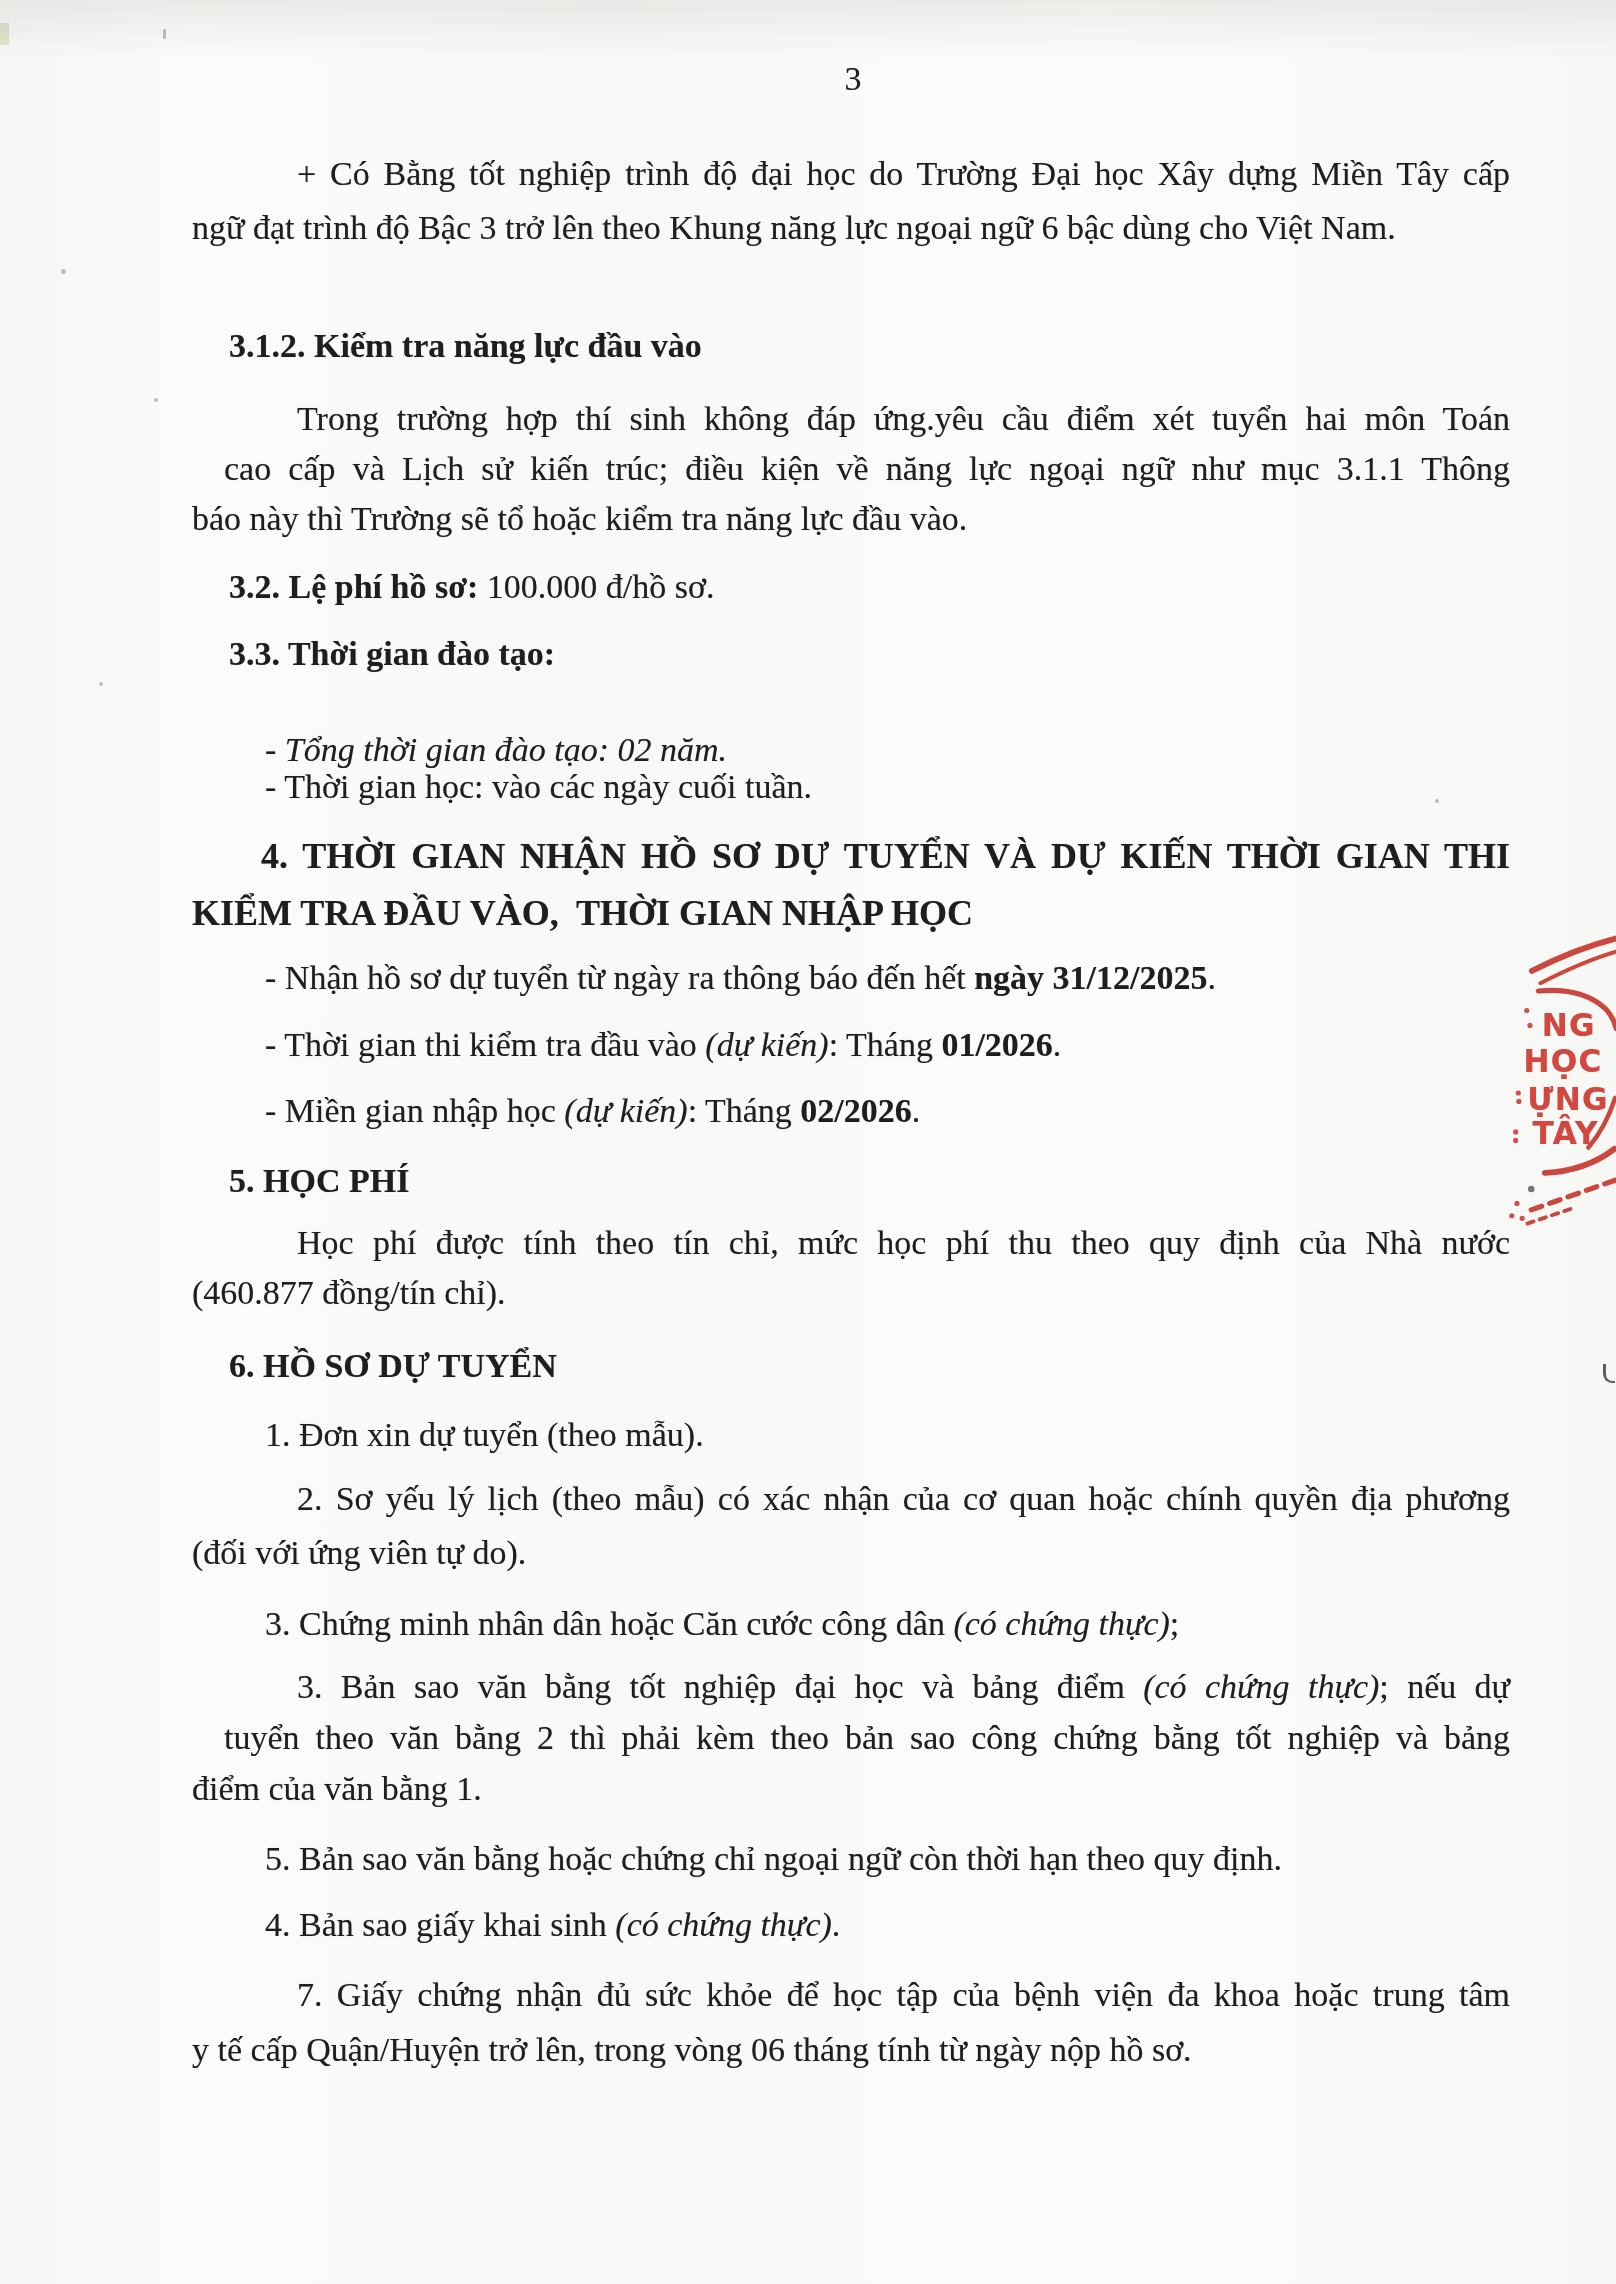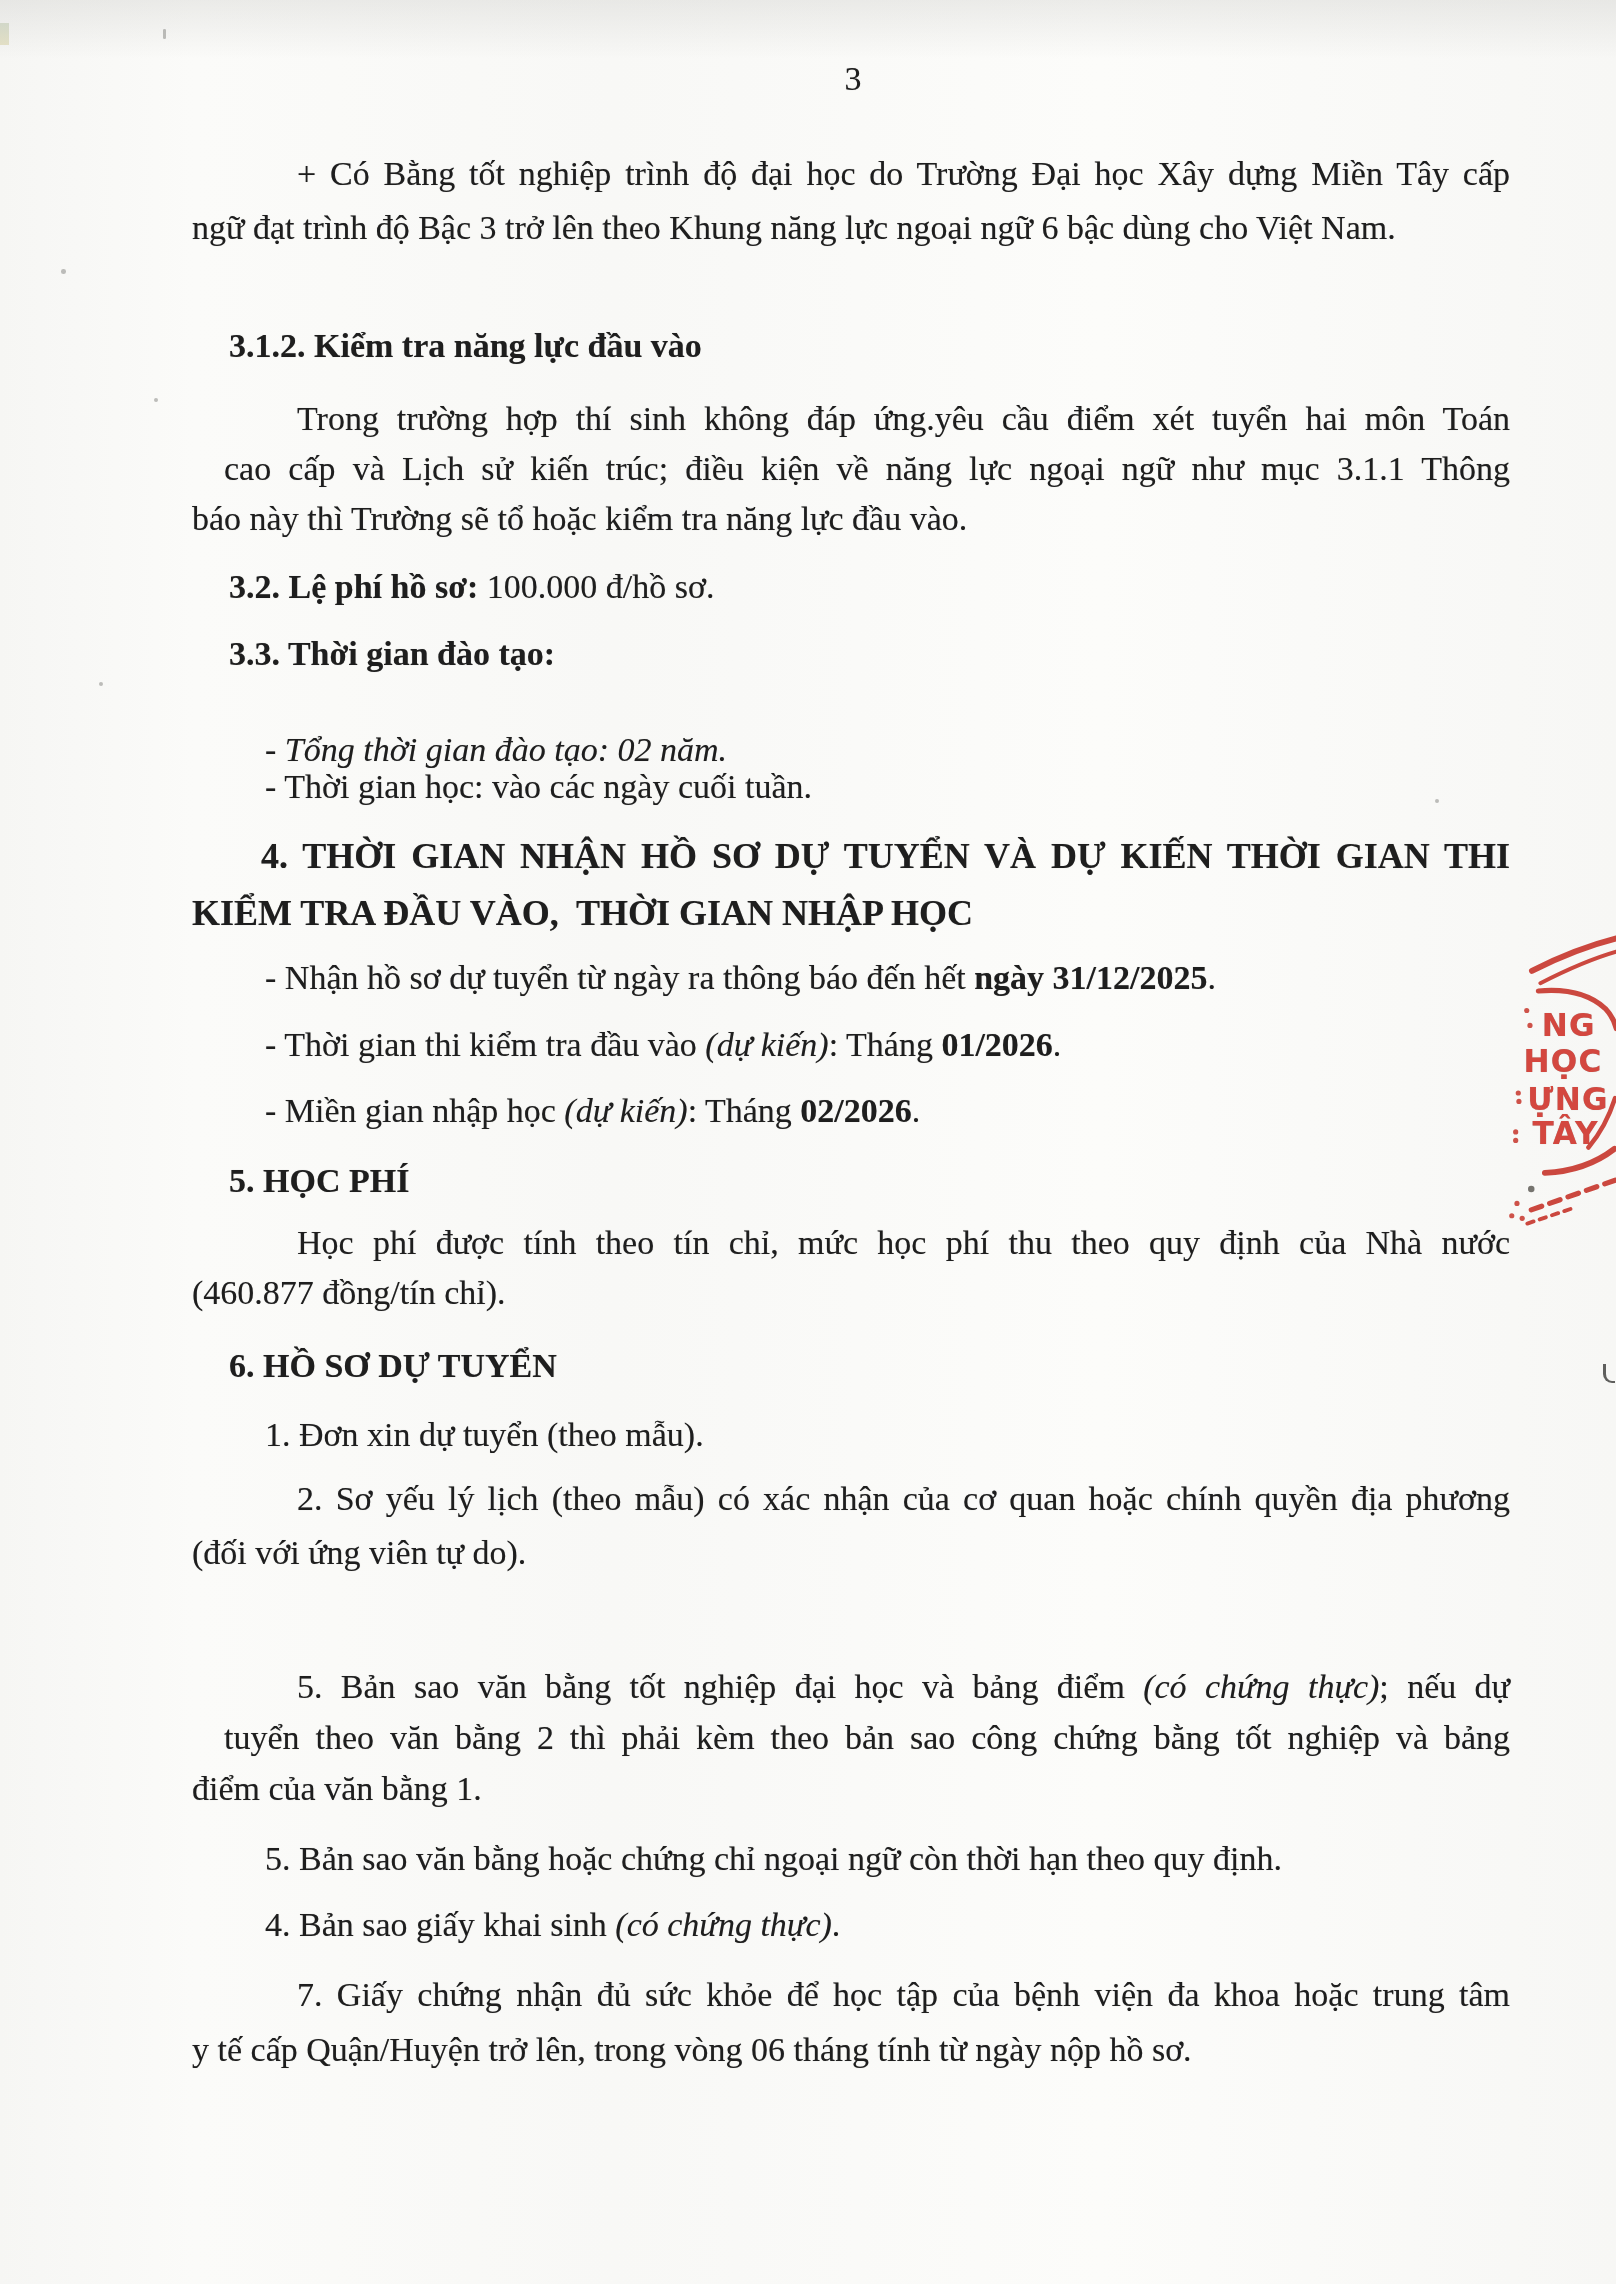--- a/index.html
+++ b/index.html
@@ -114,23 +114,26 @@
 
   <section style="top:1409px;">
     <div class="single ind">1. Đơn xin dự tuyển (theo mẫu).</div>
   </section>
 
   <section style="top:1472px;line-height:54px;">
     <div class="ln jl ind">2. Sơ yếu lý lịch (theo mẫu) có xác nhận của cơ quan hoặc chính quyền địa phương</div>
     <div class="ln">(đối với ứng viên tự do).</div>
   </section>
 
+  <section style="top:1598px;">
+    <div class="single ind"><span>3. Chứng minh nhân dân hoặc Căn cước công dân </span><span class="i">(có chứng thực)</span><span>;</span></div>
+  </section>
 
   <section style="top:1661px;line-height:51px;">
-    <div class="ln jl ind"><span>5. Bản sao văn bằng tốt nghiệp đại học và bảng điểm </span><span class="i">(có chứng thực)</span><span>; nếu dự</span></div>
+    <div class="ln jl ind"><span>3. Bản sao văn bằng tốt nghiệp đại học và bảng điểm </span><span class="i">(có chứng thực)</span><span>; nếu dự</span></div>
     <div class="ln jl">tuyển theo văn bằng 2 thì phải kèm theo bản sao công chứng bằng tốt nghiệp và bảng</div>
     <div class="ln">điểm của văn bằng 1.</div>
   </section>
 
   <section style="top:1833px;">
     <div class="single ind">5. Bản sao văn bằng hoặc chứng chỉ ngoại ngữ còn thời hạn theo quy định.</div>
   </section>
 
   <section style="top:1899px;">
     <div class="single ind"><span>4. Bản sao giấy khai sinh </span><span class="i">(có chứng thực)</span><span>.</span></div>

